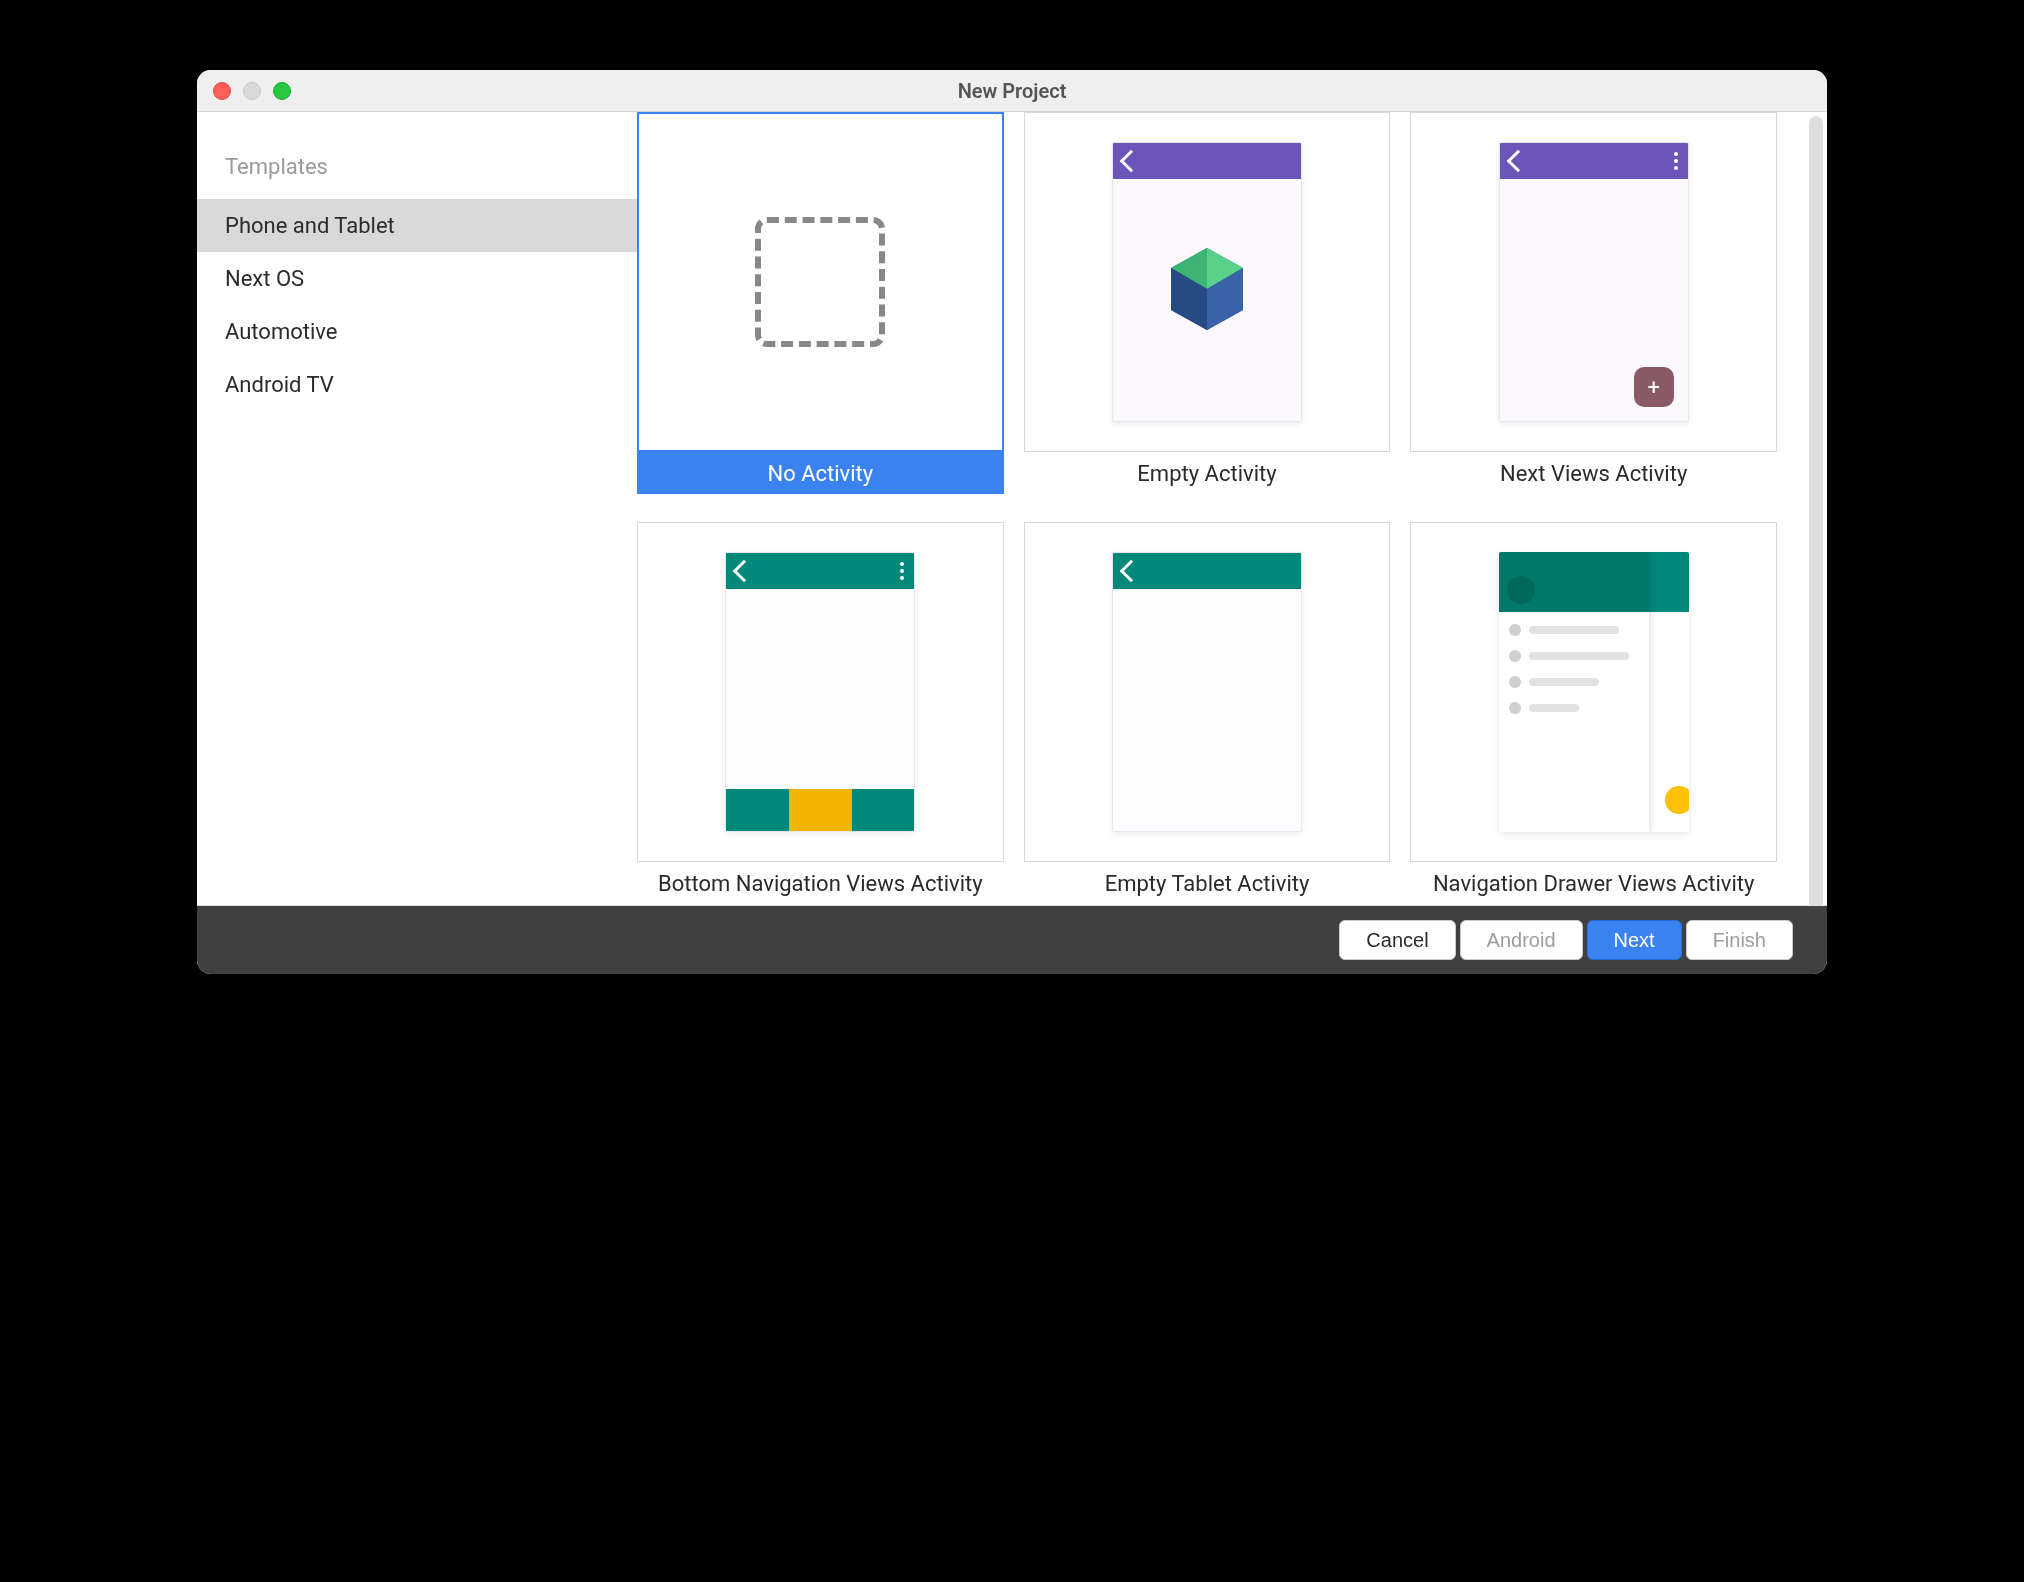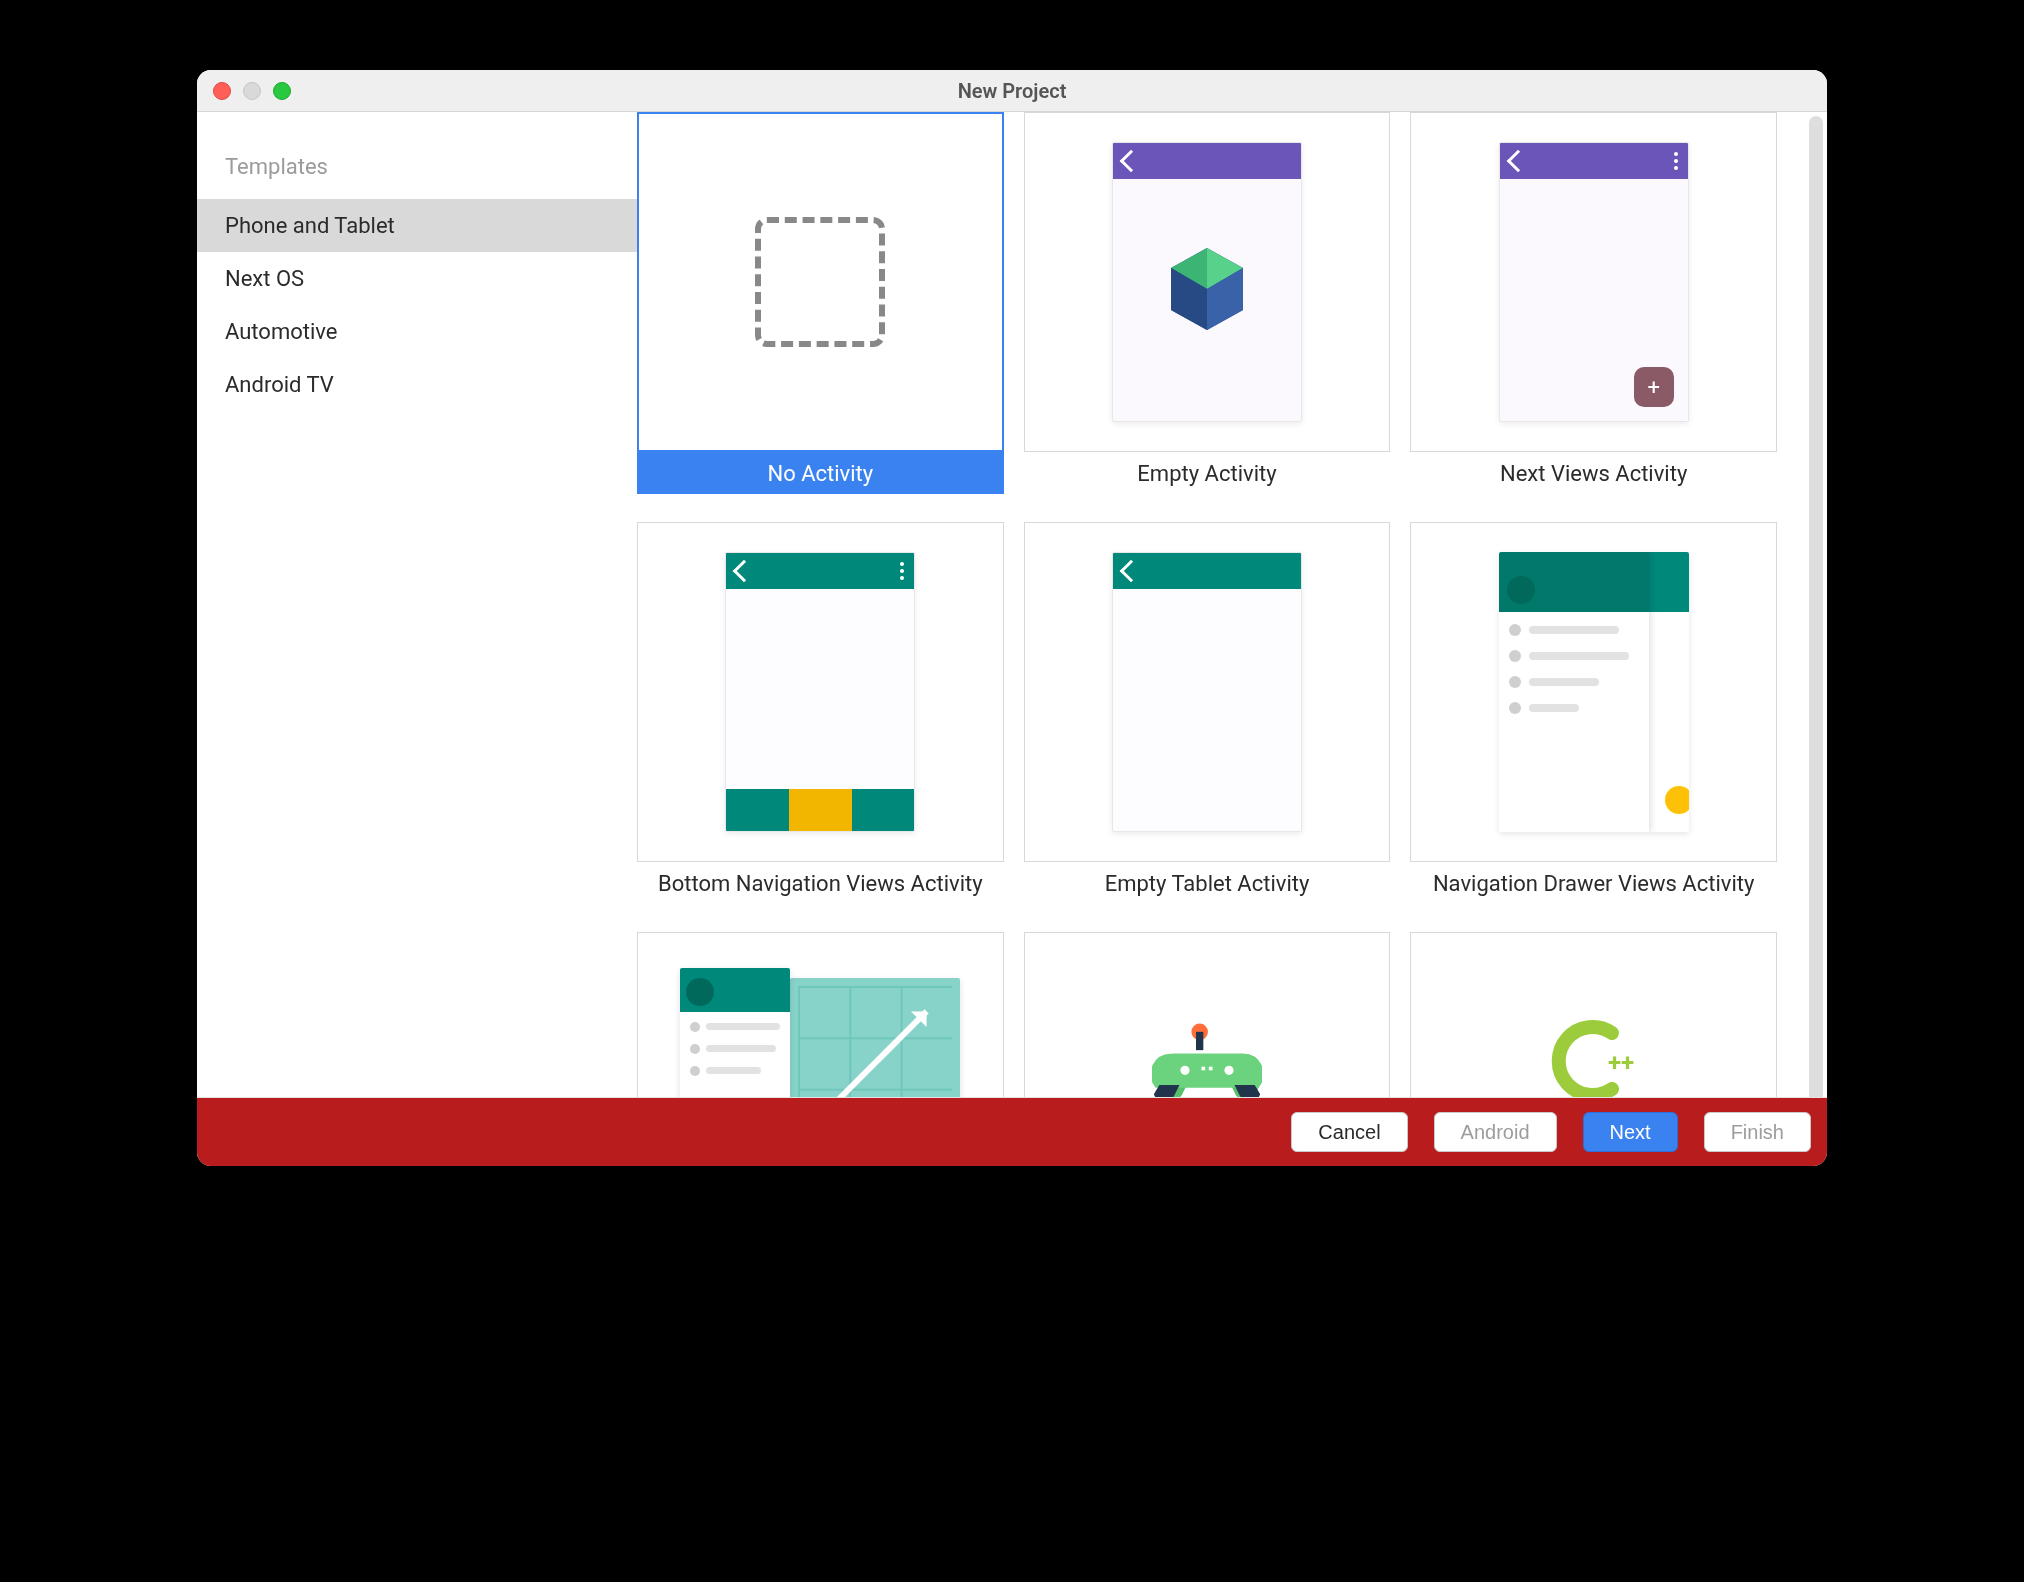--- a/index.html
+++ b/index.html
@@ -8,21 +8,21 @@
     font-family: -apple-system, BlinkMacSystemFont, "Segoe UI", Roboto, sans-serif;
     width: 2024px;
     height: 1582px;
     display: flex;
     align-items: flex-start;
     justify-content: center;
     padding-top: 70px;
   }
   .window {
     width: 1630px;
-    height: 1096px;
+    height: 904px;
     background: #fff;
     border-radius: 14px;
     box-shadow: 0 30px 80px rgba(0,0,0,0.6), 0 0 0 1px rgba(0,0,0,0.1);
     display: flex;
     flex-direction: column;
     overflow: hidden;
     position: relative;
   }
   .titlebar {
     height: 42px;
@@ -244,23 +244,23 @@
     border-radius:50%; background:#ffc107;
   }
   .game-icon { position:relative; width:110px; height:80px; }
   .cpp-icon { width:100px; height:100px; }
   .dashed-box {
     width: 130px; height: 130px;
     border: 6px dashed #888;
     border-radius: 12px;
   }
   .footer {
-    height: 68px; background: #b91c1c;
+    height: 68px; background: #404040;
     display: flex; align-items: center; justify-content: flex-end;
-    gap: 26px; padding: 0 16px;
+    gap: 4px; padding: 0 34px;
   }
   .btn {
     height: 40px; padding: 0 26px; font-size: 20px;
     border-radius: 6px; border: 1px solid #c9c9c9;
     background: #fff; color: #2b2b2b; cursor: pointer;
   }
   .btn.disabled { color: #9d9d9d; cursor: default; }
   .btn.primary {
     background: #3a82f0; color: #fff; border-color: #2d6fd6;
   }

